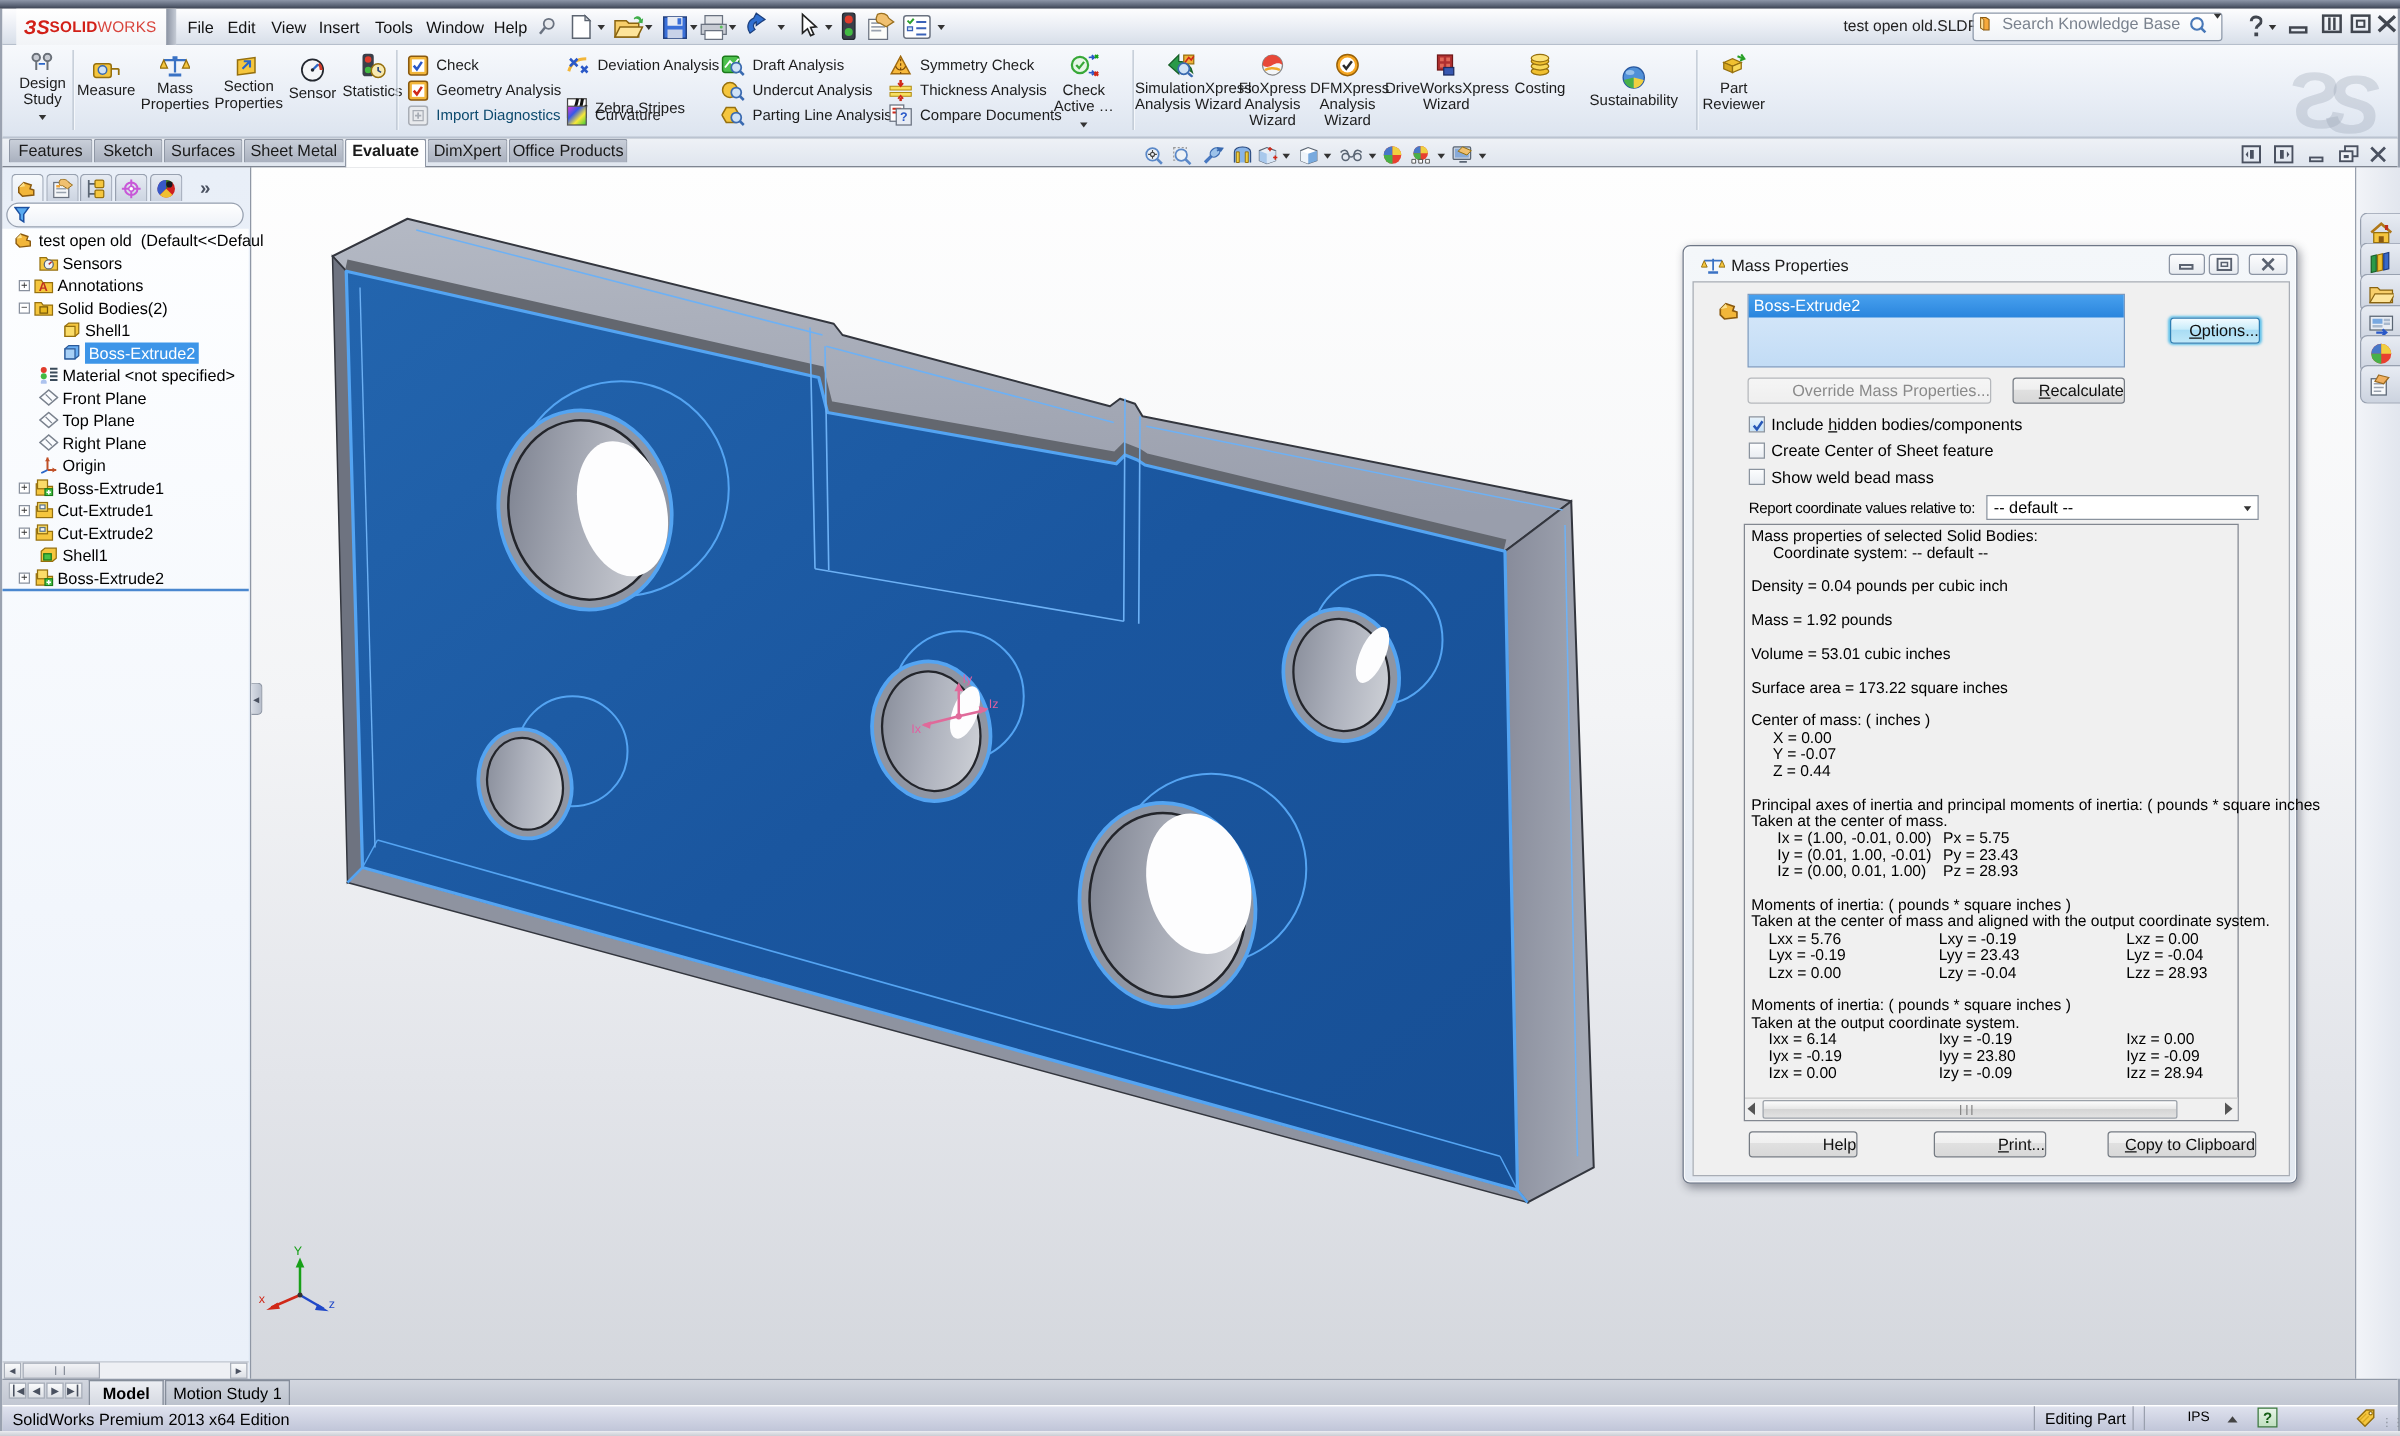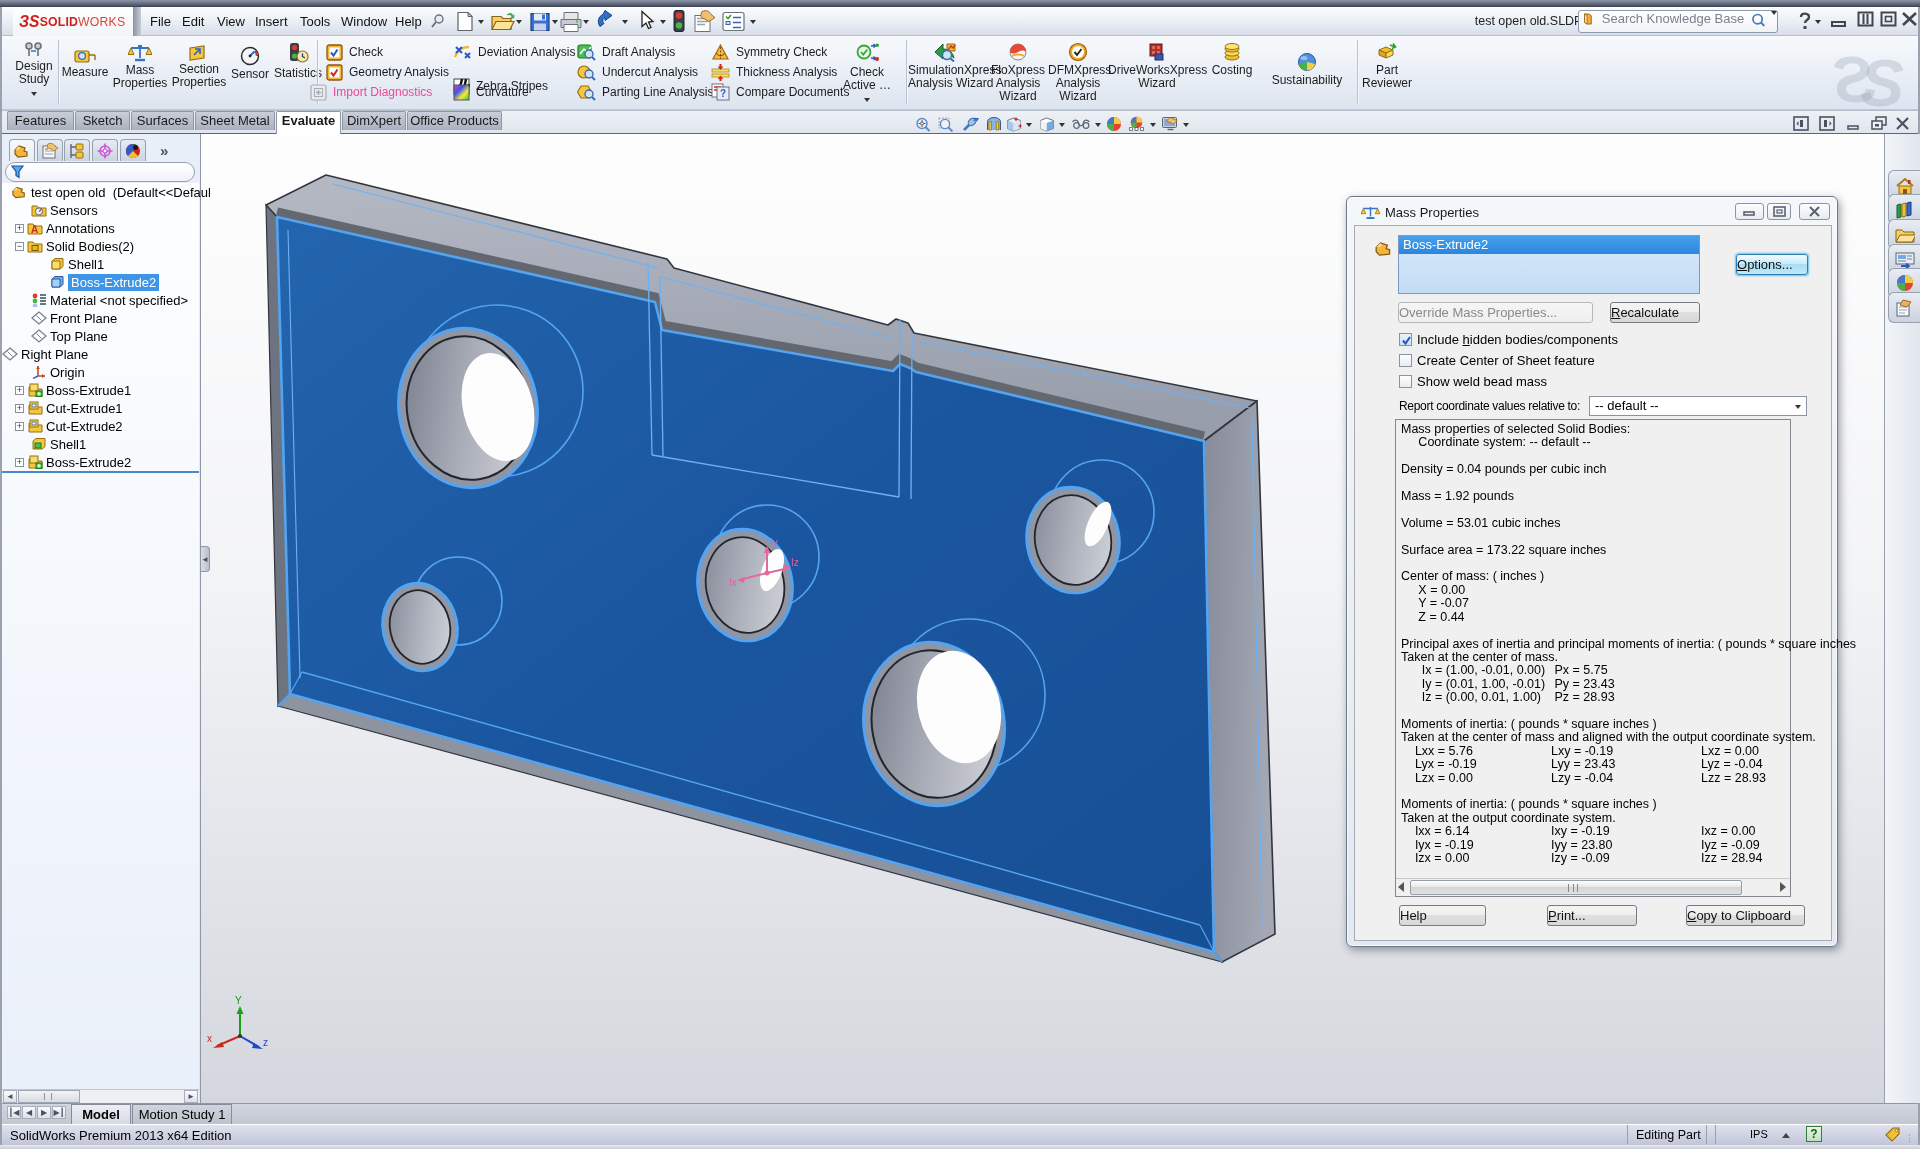--- a/index.html
+++ b/index.html
@@ -46,21 +46,21 @@
 
 #viewport{left:201px;top:134px;width:1683px;height:969px;background:linear-gradient(#fefefe,#f3f4f6 45%,#e3e5ea 75%,#d4d7dd)}
 
 #taskpane{left:1884px;top:134px;width:36px;height:969px;background:linear-gradient(90deg,#f2f4f8,#e2e6ee);border-left:1px solid #979fad}
 .tptab{left:1888px;width:32px;height:31px;background:linear-gradient(#e8ecf3,#ccd3df);border:1px solid #98a1b0;border-right:none;border-radius:6px 0 0 6px;display:flex;align-items:center;justify-content:center}
 
 #dlg{left:1346px;top:196px;width:492px;height:751px;background:linear-gradient(#f4f7fa,#e3e9f1);border:1px solid #6e7787;border-radius:6px;box-shadow:2px 3px 8px rgba(40,45,60,.45), inset 0 0 0 1px rgba(255,255,255,.75)}
 #dlgtitle{left:14px;top:5px;height:20px;font-size:13px;color:#1a1a1a;display:flex;align-items:center}
 .capbtn{top:6px;width:29px;height:17px;background:linear-gradient(#fdfdfe,#e7ebf0);border:1px solid #8b94a3;border-radius:3px;display:flex;align-items:center;justify-content:center}
 #dlginner{left:7px;top:28px;width:478px;height:716px;background:#f0f0f0;border:1px solid #a8adb5}
-.btn{background:linear-gradient(#f4f4f4,#efefef 45%,#e0e0e0 46%,#d8d8d8);border:1px solid #757b83;border-radius:3px;text-align:left;font-size:13px;color:#111}
+.btn{background:linear-gradient(#f4f4f4,#efefef 45%,#e0e0e0 46%,#d8d8d8);border:1px solid #757b83;border-radius:3px;text-align:right;font-size:13px;color:#111}
 .btn u{text-decoration:underline}
 #dlist{left:43px;top:9px;width:302px;height:59px;border:1px solid #7b9ac0;background:linear-gradient(#d9e9fa,#c2dcf5)}
 #dlistsel{height:18px;background:linear-gradient(#47a0ee,#2a85dd);color:#fff;font-size:13px;padding-left:4px;line-height:18px}
 .cb{width:13px;height:13px;border:1px solid #8a939e;background:linear-gradient(#fcfdfe,#e9edf2);flex:none}
 .cbrow{display:flex;align-items:center;font-size:13px;color:#000}
 #resbox{left:40px;top:193px;width:396px;height:478px;background:#f0f0f0;border:1px solid #828790;font-size:12px}
 #resbox pre{font-family:"Liberation Sans",sans-serif;font-size:12.5px;line-height:13.4px;tab-size:150px;padding:3px 0 0 5px}
 
 #modeltabs{left:2px;top:1103px;width:1916px;height:21px;background:linear-gradient(#d2d6df,#c2c7d2);border-top:1px solid #8f97a5}
 .mtab{top:1104px;height:20px;font-size:13px;text-align:center;border:1px solid #858d9a;border-bottom:none}
@@ -229,21 +229,21 @@
 <div class="a rrow" style="left:326px;top:42px"><svg width="17" height="17" viewBox="0 0 17 17">
         <rect x="1" y="1" width="15" height="15" rx="2" fill="#f2b63a" stroke="#8a5a10" stroke-width="1.3"></rect>
         <rect x="3.5" y="3.5" width="10" height="10" fill="#fff"></rect>
         <path d="M5 8.5 l2.5 3 l4 -6" stroke="#2a58c8" stroke-width="2" fill="none"></path>
       </svg>Check</div>
 <div class="a rrow" style="left:326px;top:62px"><svg width="17" height="17" viewBox="0 0 17 17">
         <rect x="1" y="1" width="15" height="15" rx="2" fill="#f2b63a" stroke="#8a5a10" stroke-width="1.3"></rect>
         <rect x="3.5" y="3.5" width="10" height="10" fill="#fff"></rect>
         <path d="M5 8.5 l2.5 3 l4 -6" stroke="#d02818" stroke-width="2" fill="none"></path>
       </svg>Geometry Analysis</div>
-<div class="a rrow" style="left:310px;top:82px;color:#ec4899"><svg width="17" height="17" viewBox="0 0 17 17">
+<div class="a rrow" style="left:326px;top:82px;color:#0c4a6e"><svg width="17" height="17" viewBox="0 0 17 17">
         <rect x="1" y="1" width="15" height="15" rx="2" fill="#e8eaed" stroke="#a8adb5" stroke-width="1.2"></rect>
         <rect x="4.5" y="4.5" width="8" height="8" fill="none" stroke="#a8adb5"></rect>
         <path d="M8.5 6 v5 M6 8.5 h5" stroke="#a8adb5" stroke-width="1.4"></path>
       </svg>Import Diagnostics</div>
 <div class="a rrow" style="left:453px;top:42px"><svg width="19" height="17" viewBox="0 0 19 17">
         <path d="M2 13 C4 6 9 3 16 3" fill="none" stroke="#f2b63a" stroke-width="2.4"></path>
         <path d="M3 3 l6 6 m0 -6 l-6 6" stroke="#2a58c8" stroke-width="2"></path>
         <path d="M12 9 l5 5 m0 -5 l-5 5" stroke="#2a58c8" stroke-width="2"></path>
       </svg>Deviation Analysis</div>
 <div class="a rrow" style="left:453px;top:76px"><svg width="17" height="17" viewBox="0 0 17 17">
@@ -667,21 +667,21 @@
         </svg>
         <span class="txt">Front Plane</span>
       </div>
 <div class="trow" style="padding-left:29px">
         <svg class="ticon" width="16" height="14" viewBox="0 0 16 14">
           <path d="M8 1 L15 7 L8 13 L1 7 Z" fill="none" stroke="#7a828e" stroke-width="1.3"></path>
           <path d="M5.5 4.5 l5 5" stroke="#7a828e" stroke-width="1"></path>
         </svg>
         <span class="txt">Top Plane</span>
       </div>
-<div class="trow" style="">
+<div class="trow" style="padding-left:29px">
         <svg class="ticon" width="16" height="14" viewBox="0 0 16 14">
           <path d="M8 1 L15 7 L8 13 L1 7 Z" fill="none" stroke="#7a828e" stroke-width="1.3"></path>
           <path d="M5.5 4.5 l5 5" stroke="#7a828e" stroke-width="1"></path>
         </svg>
         <span class="txt">Right Plane</span>
       </div>
 <div class="trow" style="padding-left:29px">
         <svg class="ticon" width="16" height="14" viewBox="0 0 16 14">
           <path d="M7 1 v10 M7 11 h7" stroke="#c05028" stroke-width="1.6" fill="none"></path>
           <path d="M7 1 l-2 3 h4 z M14 11 l-3 -2 v4 z" fill="#c05028"></path>

